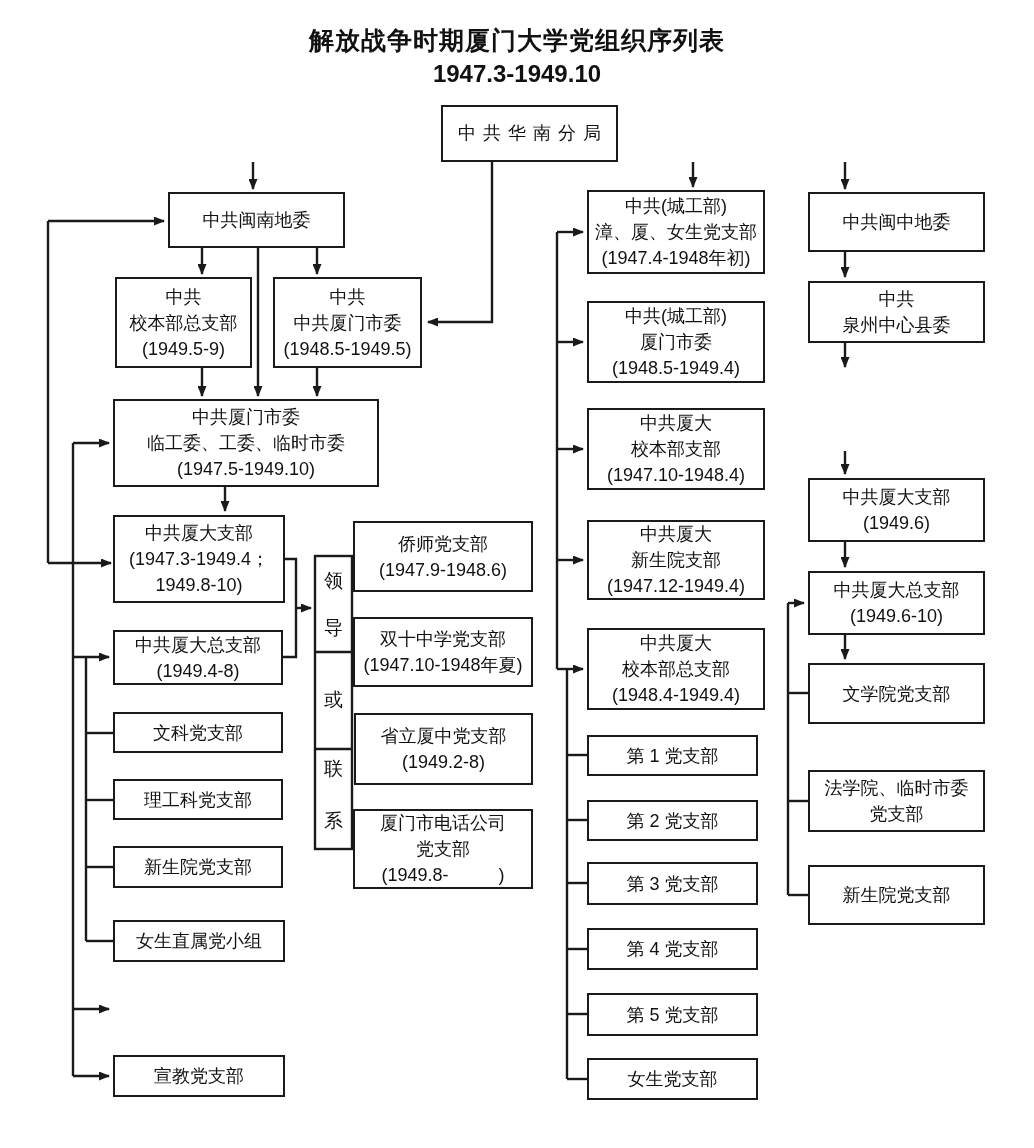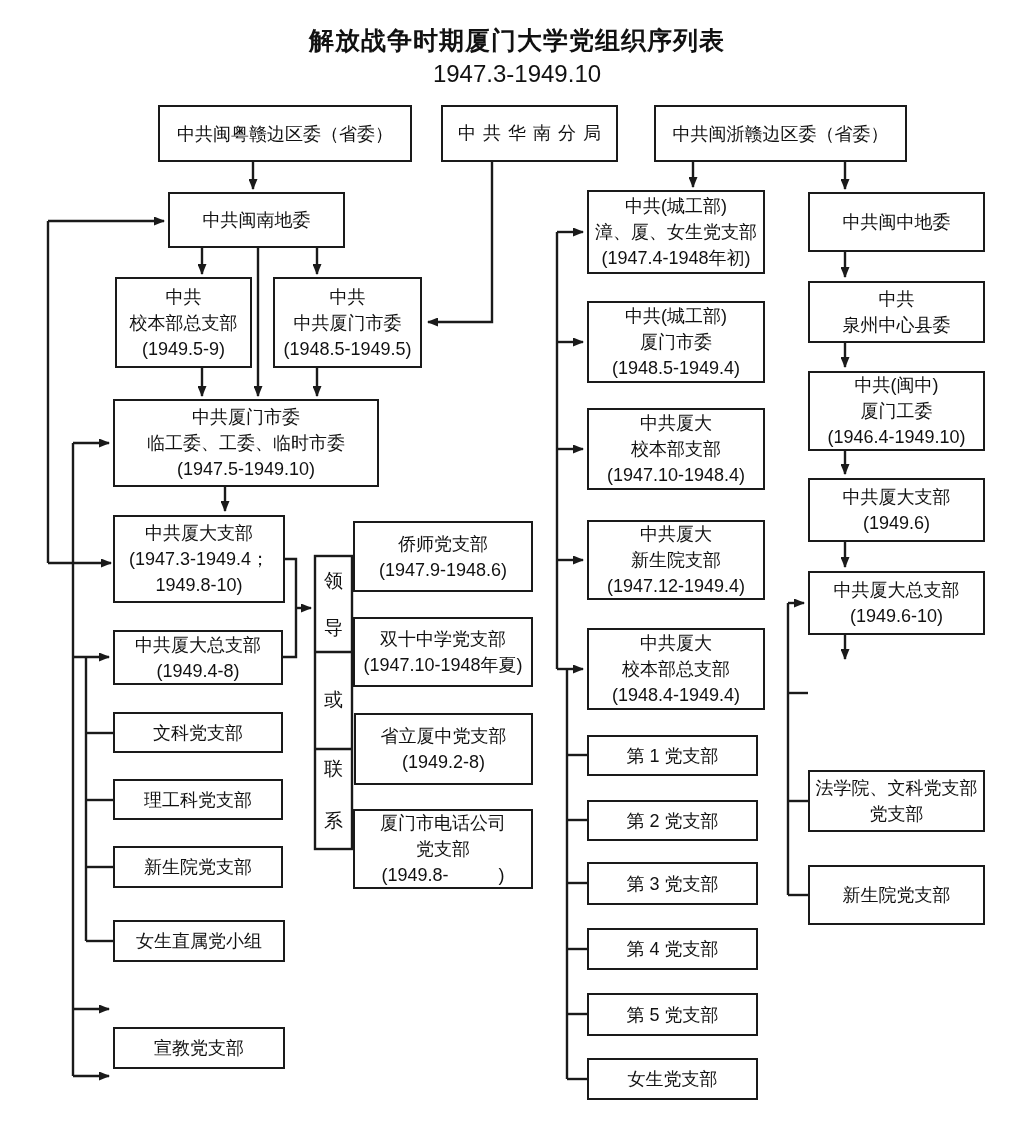--- a/index.html
+++ b/index.html
@@ -6,21 +6,21 @@
   #canvas{
     position:relative;width:1034px;height:1148px;background:#ffffff;
     font-family:"Liberation Sans","DejaVu Sans",sans-serif;color:#111111;overflow:hidden;
   }
   .title{
     position:absolute;left:0;top:24px;width:1034px;text-align:center;
     font-size:25px;font-weight:bold;letter-spacing:1px;
   }
   .subtitle{
     position:absolute;left:0;top:60px;width:1034px;text-align:center;
-    font-size:24px;font-weight:normal;
+    font-size:24px;font-weight:bold;
   }
   svg.wires{position:absolute;left:0;top:0;width:1034px;height:1148px;}
   .node{
     position:absolute;box-sizing:border-box;border:2.5px solid #1a1a1a;background:#ffffff;
     display:flex;flex-direction:column;justify-content:center;align-items:center;
     text-align:center;font-size:18px;line-height:26px;
   }
   .node span{white-space:pre;}
   .spread span{letter-spacing:7px;text-indent:7px;font-family:Liberation Mono, monospace;}
   .rchar{
@@ -101,28 +101,22 @@
       <path d="M 845,542 V 567" marker-end="url(#ah)"></path>
       <path d="M 845,635 V 659" marker-end="url(#ah)"></path>
       <path d="M 788,603 V 895"></path>
       <path d="M 788,603 H 804" marker-end="url(#ah)"></path>
       <path d="M 788,693 H 808"></path>
       <path d="M 788,801 H 808"></path>
       <path d="M 788,895 H 808"></path>
     </g>
   </svg>
 
-  <div class="node" style="left:158px;top:105px;width:254px;height:57px">
-      <span>中共闽粤赣边区委（省委）</span>
-    </div>
   <div class="node spread" style="left:441px;top:105px;width:177px;height:57px">
       <span>中共华南分局</span>
-    </div>
-  <div class="node" style="left:654px;top:105px;width:253px;height:57px">
-      <span>中共闽浙赣边区委（省委）</span>
     </div>
 
   <div class="node" style="left:168px;top:192px;width:177px;height:56px">
       <span>中共闽南地委</span>
     </div>
   <div class="node" style="left:115px;top:277px;width:137px;height:91px">
       <span>中共</span>
       <span>校本部总支部</span>
       <span>(1949.5-9)</span>
     </div>
@@ -150,21 +144,21 @@
     </div>
   <div class="node" style="left:113px;top:779px;width:170px;height:41px">
       <span>理工科党支部</span>
     </div>
   <div class="node" style="left:113px;top:846px;width:170px;height:42px">
       <span>新生院党支部</span>
     </div>
   <div class="node" style="left:113px;top:920px;width:172px;height:42px">
       <span>女生直属党小组</span>
     </div>
-  <div class="node" style="left:113px;top:1027px;width:172px;height:42px">
+  <div class="node" style="left:113px;top:1055px;width:172px;height:42px">
       <span>宣教党支部</span>
     </div>
 
   <span class="rchar" style="top:570px">领</span>
   <span class="rchar" style="top:617px">导</span>
   <span class="rchar" style="top:689px">或</span>
   <span class="rchar" style="top:758px">联</span>
   <span class="rchar" style="top:810px">系</span>
 
   <div class="node" style="left:353px;top:521px;width:180px;height:71px">
@@ -229,34 +223,32 @@
       <span>女生党支部</span>
     </div>
 
   <div class="node" style="left:808px;top:192px;width:177px;height:60px">
       <span>中共闽中地委</span>
     </div>
   <div class="node" style="left:808px;top:281px;width:177px;height:62px">
       <span>中共</span>
       <span>泉州中心县委</span>
     </div>
-  <div class="node" style="left:808px;top:371px;width:177px;height:80px">
-      <span>中共(闽中)</span>
-      <span>厦门工委</span>
-      <span>(1946.4-1949.10)</span>
-    </div>
   <div class="node" style="left:808px;top:478px;width:177px;height:64px">
       <span>中共厦大支部</span>
       <span>(1949.6)</span>
     </div>
   <div class="node" style="left:808px;top:571px;width:177px;height:64px">
       <span>中共厦大总支部</span>
       <span>(1949.6-10)</span>
     </div>
+  <div class="node" style="left:808px;top:663px;width:177px;height:61px">
+      <span>文学院党支部</span>
+    </div>
   <div class="node" style="left:808px;top:770px;width:177px;height:62px">
-      <span>法学院、文科党支部</span>
+      <span>法学院、临时市委</span>
       <span>党支部</span>
     </div>
   <div class="node" style="left:808px;top:865px;width:177px;height:60px">
       <span>新生院党支部</span>
     </div>
 
 </div>
 
 </body></html>

